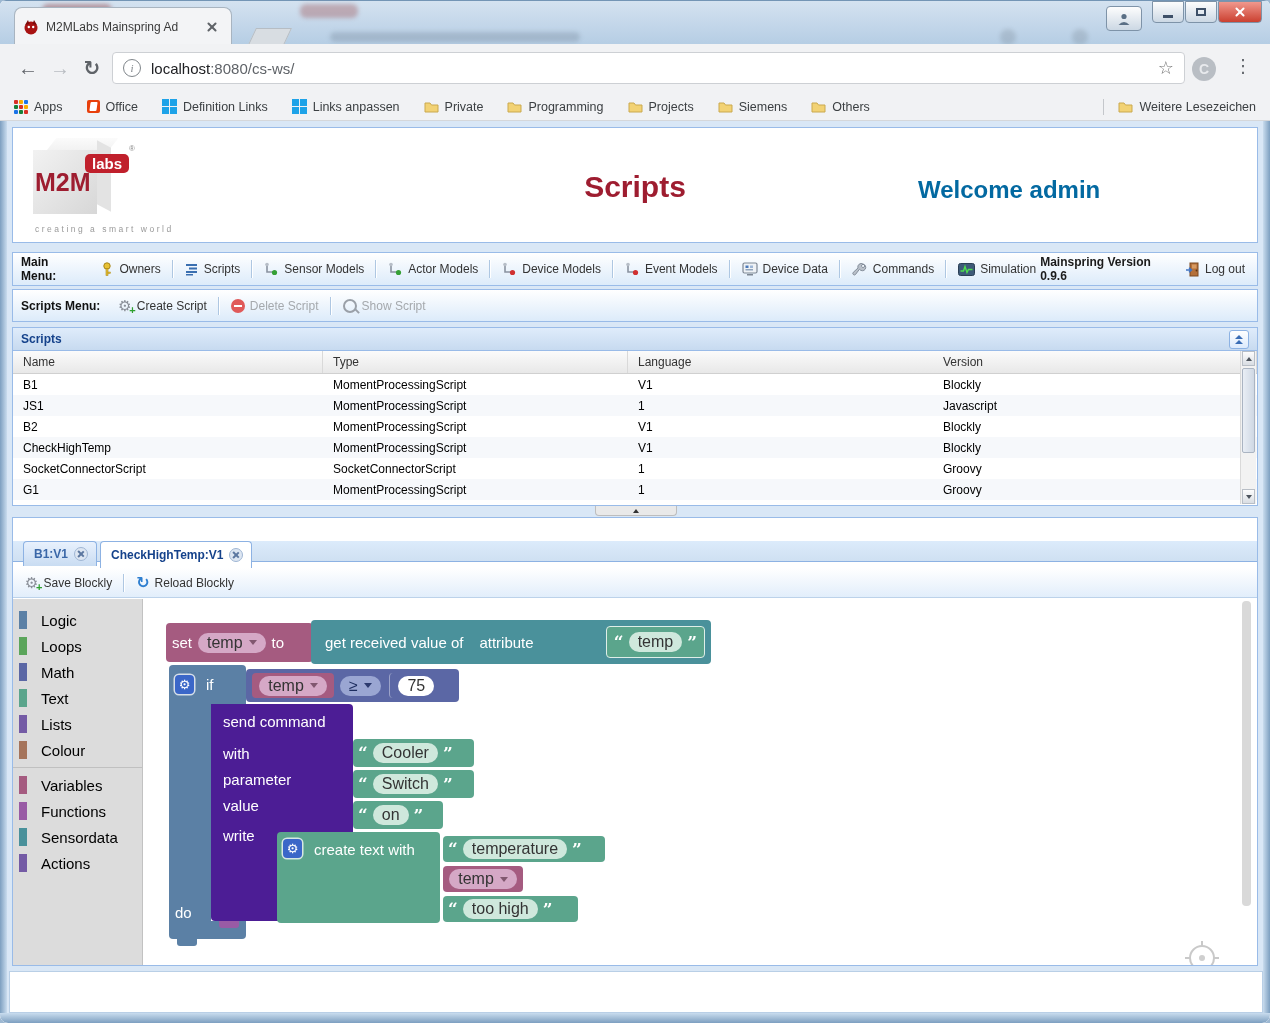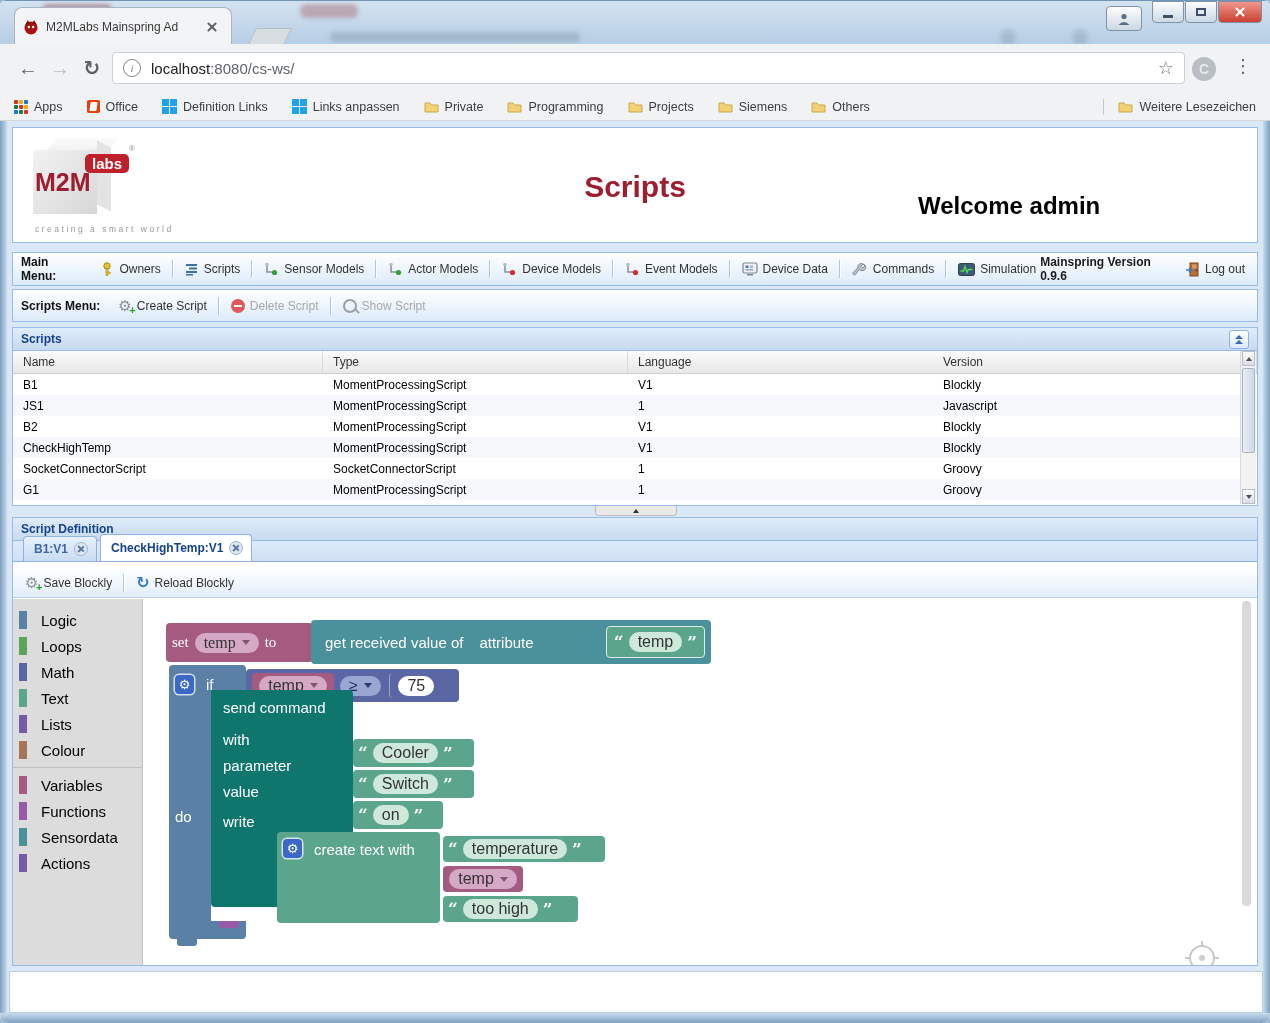--- a/index.html
+++ b/index.html
@@ -71,21 +71,21 @@
   .grow{display:grid;grid-template-columns:310px 305px 305px 1fr;height:21px;cursor:pointer;}
   .grow.alt{background:#f6f8fb;}
   .gc{font-size:12px;color:#000;display:flex;align-items:center;padding-left:10px;overflow:hidden;white-space:nowrap;}
   .vscroll{position:absolute;right:1px;top:23px;bottom:1px;width:15px;background:#f2f2f2;border-left:1px solid #d9d9d9;}
   .sbtn{position:absolute;left:1px;width:13px;height:15px;background:linear-gradient(#fdfdfd,#d9dde3);border:1px solid #b8bec6;box-sizing:border-box;display:flex;align-items:center;justify-content:center;cursor:pointer;}
   .tri-up{width:0;height:0;border-left:3.5px solid transparent;border-right:3.5px solid transparent;border-bottom:4px solid #4c535c;}
   .tri-dn{width:0;height:0;border-left:3.5px solid transparent;border-right:3.5px solid transparent;border-top:4px solid #4c535c;}
   .thumb{position:absolute;left:1px;width:13px;background:linear-gradient(to right,#e9eef5,#cfd8e4);border:1px solid #aab4c2;border-radius:2px;box-sizing:border-box;cursor:pointer;}
   .splitter{position:absolute;background:#e9e9e9;border:1px solid #bdbdbd;border-top:none;border-radius:0 0 4px 4px;display:flex;align-items:center;justify-content:center;cursor:pointer;}
   
-  .tabstrip{position:absolute;left:0;width:100%;height:21px;background:linear-gradient(#dcebfb,#cfe0f2);border-bottom:1px solid #8db2e3;box-sizing:border-box;display:flex;align-items:flex-end;padding-left:10px;}
+  .tabstrip{position:absolute;left:0;width:100%;height:21px;background:linear-gradient(#dcebfb,#cfe0f2);border-bottom:1px solid #8db2e3;box-sizing:border-box;display:flex;padding-left:10px;}
   .xtab{height:24px;display:flex;align-items:center;padding:0 8px 0 10px;border:1px solid #8db2e3;border-bottom:none;border-radius:4px 4px 0 0;margin-right:3px;cursor:pointer;background:linear-gradient(#e8f1fd,#c9dcf2);}
   .xtab span{font-size:12px;font-weight:bold;color:#3a67a8;margin-right:6px;white-space:nowrap;}
   .xtab.active{background:#fff;height:26px;}
   .xtab.active span{color:#15428b;}
   .tclose{width:12px;height:12px;border-radius:50%;background:#dde6f2;border:1px solid #9fb6d4;position:relative;cursor:pointer;}
   .tclose i,.tclose b{position:absolute;left:5px;top:2px;width:1.5px;height:8px;background:#5c77a0;}
   .tclose i{transform:rotate(45deg);} .tclose b{transform:rotate(-45deg);}
   .btoolbar{position:absolute;left:0;width:100%;height:30px;background:linear-gradient(#ffffff,#e2eefb);border-bottom:1px solid #bcd2ea;display:flex;align-items:center;padding-left:8px;box-sizing:border-box;}
   .cgear{position:relative;font-size:15px;color:#8a8f98;line-height:1;}
   .cgear em{position:absolute;right:-4px;bottom:-3px;font-style:normal;font-weight:bold;color:#2ea02e;font-size:11px;}
@@ -276,21 +276,21 @@
       <div class="cube" style="position:absolute;left:20px;top:10px;">
         <div class="top"></div>
           <div class="front"></div>
           <div class="side"></div>
         <div class="m2m">M2M</div>
         <div class="labs">labs</div>
         <div class="reg">®</div>
         <div class="tag">creating a smart world</div>
       </div>
       <div class="abs apptitle" style="left: 0px; right: 0px; top: 42px; text-align: center; color: rgb(158, 29, 48);">Scripts</div>
-      <div class="abs welcome" style="left: 905px; top: 64px; color: #000000;">Welcome admin</div>
+      <div class="abs welcome" style="left: 905px; top: 48px; color: #0369a1;">Welcome admin</div>
     </div>
 
     <div class="mbar" style="left:5px;top:131px;width:1246px;height:34px;">
       <span class="mlabel">Main Menu:</span>
       <div class="mi">
         <span class="ic">
             <svg width="14" height="15" viewBox="0 0 14 15">
               <circle cx="7" cy="4" r="3.2" fill="#e8c235" stroke="#a8851a"></circle>
               <rect x="6" y="6.5" width="2" height="7" fill="#e8c235" stroke="#a8851a" stroke-width=".6"></rect>
               <rect x="8" y="10" width="2.5" height="1.5" fill="#e8c235" stroke="#a8851a" stroke-width=".5"></rect>
@@ -484,23 +484,20 @@
             <div class="tri-dn"></div>
           </div>
       </div>
     </div>
 
     <div class="splitter" style="left:588px;top:385px;width:80px;height:9px;">
       <div class="tri-up" style="border-bottom-color:#333;"></div>
     </div>
 
     <div class="panel" style="left:5px;top:396px;width:1246px;height:449px;">
-      <div class="phead">
-        <span>Script Definition</span>
-      </div>
       <div class="tabstrip" style="top:23px;">
         <div class="xtab">
           <span>B1:V1</span>
           <div class="tclose">
               <i></i>
               <b></b>
             </div>
         </div>
         <div class="xtab active">
           <span>CheckHighTemp:V1</span>
@@ -565,21 +562,21 @@
               <span>Sensordata</span>
             </div>
           <div class="cat">
               <i class="chip" style="background-color: rgb(116, 91, 165);"></i>
               <span>Actions</span>
             </div>
         </div>
 
         <div class="canvas">
 
-          <div class="blk" style="left: 23px; top: 24px; width: 147px; height: 39px; background-color: rgb(165, 91, 128); font-family: Liberation Serif, serif;">
+          <div class="blk" style="left: 23px; top: 24px; width: 147px; height: 39px; background-color: rgb(165, 91, 128);">
             <span class="lbl">set</span>
             <span class="pill var">
                 <span>temp</span>
                 <i class="dd"></i>
               </span>
             <span class="lbl">to</span>
           </div>
 
           <div class="blk" style="left: 168px; top: 21px; width: 400px; height: 44px; background-color: rgb(74, 145, 155);">
             <span class="lbl" style="margin-left:14px;">get received value of</span>
@@ -605,27 +602,27 @@
             </span>
             <span class="pill op">
                 <span>≥</span>
                 <i class="dd"></i>
               </span>
             <span class="blk" style="position: static; width: 54px; height: 25px; margin-left: 8px; justify-content: center; border-left: 1px solid rgba(255, 255, 255, 0.4); background-color: rgb(91, 103, 165);">
               <span class="pill num">75</span>
             </span>
           </div>
 
-          <div class="blk" style="left: 26px; top: 105px; width: 42px; height: 217px; border-radius: 0px; align-items: center; background-color: rgb(91, 128, 165);">
+          <div class="blk" style="left: 26px; top: 105px; width: 42px; height: 217px; border-radius: 0px; align-items: flex-end; background-color: rgb(91, 128, 165);">
             <span class="lbl" style="margin-top:8px;">do</span>
           </div>
           <div class="blk" style="left: 26px; top: 322px; width: 77px; height: 18px; border-radius: 0px 0px 4px 4px; background-color: rgb(91, 128, 165);"></div>
           <div class="blk" style="left: 34px; top: 340px; width: 20px; height: 7px; border-radius: 0px 0px 3px 3px; background-color: rgb(91, 128, 165);"></div>
 
-          <div class="blk" style="left: 68px; top: 91px; width: 142px; height: 217px; border-radius: 0px 4px 4px; align-items: flex-start; flex-direction: column; background-color: #0f766e;">
+          <div class="blk" style="left: 68px; top: 105px; width: 142px; height: 217px; border-radius: 0px 4px 4px; align-items: flex-start; flex-direction: column; background-color: #4c1d95;">
             <span class="lbl" style="margin:9px 0 0 12px;">send command</span>
             <span class="lbl" style="margin:15px 0 0 12px;">with</span>
             <span class="lbl" style="margin:9px 0 0 12px;">parameter</span>
             <span class="lbl" style="margin:9px 0 0 12px;">value</span>
             <span class="lbl" style="margin:13px 0 0 12px;">write</span>
           </div>
           <div class="blk" style="left: 76px; top: 322px; width: 20px; height: 7px; border-radius: 0px 0px 3px 3px; background-color: rgb(153, 91, 165);"></div>
 
           <div class="blk" style="left: 210px; top: 140px; width: 121px; height: 28px; background-color: rgb(91, 165, 140);">
             <span class="q">“</span>

